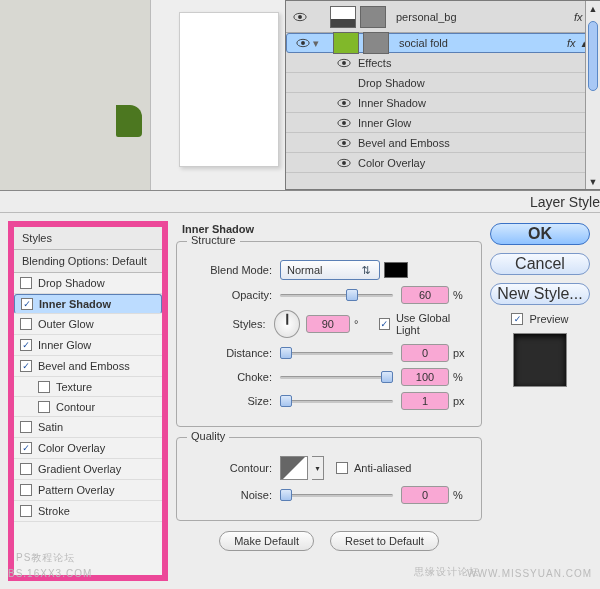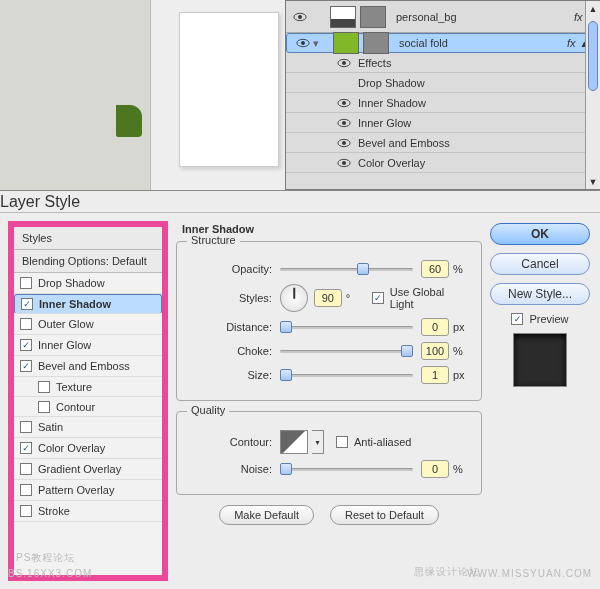--- a/index.html
+++ b/index.html
@@ -25,50 +25,50 @@
 .chev{margin-right:6px}
 .sub{height:20px;display:flex;align-items:center;padding-left:48px;border-bottom:1px solid #c4c4c4}
 .sub .eye{width:20px}
 .sub .txt{margin-left:4px}
 .layers .scroll{position:absolute;right:0;top:0;width:15px;height:100%;background:#eaeaea;border-left:1px solid #999}
 .layers .scroll .th{position:absolute;top:20px;left:2px;right:2px;height:70px;background:#a8c8f5;border:1px solid #5a88c6;border-radius:7px}
 .layers .scroll .ar{position:absolute;left:0;right:0;height:15px;display:flex;align-items:center;justify-content:center;font-size:9px}
 
 
 .dlg{position:absolute;left:0;top:190px;right:0;bottom:0;background:#ededed;border-top:1px solid #888}
-.title{height:22px;text-align:left;line-height:22px;border-bottom:1px solid #bbb;font-size:16px}
+.title{height:22px;text-align:right;line-height:22px;border-bottom:1px solid #bbb;font-size:14px}
 .dlgbody{display:flex;height:calc(100% - 22px)}
 .leftcol{width:160px;border:6px solid #ec4899;margin:8px 0 8px 8px;background:#f2f2f2}
 .leftcol .hdr{padding:5px 8px;border-bottom:1px solid #bbb;background:#eaeaea}
 .leftcol .row{display:flex;align-items:center;padding:4px 6px;border-bottom:1px solid #ddd}
 .leftcol .row.sel{background:#bcdcff}
 .leftcol .row.sub{padding-left:24px}
 .cb{width:12px;height:12px;border:1px solid #777;margin-right:6px;background:#fff;display:flex;align-items:center;justify-content:center;font-size:9px;color:#1a4ea0}
 .cb.on::after{content:"✓"}
 .mid{flex:1;padding:10px 8px}
 .fs{border:1px solid #aaa;border-radius:4px;padding:12px 10px 10px;position:relative;margin-bottom:10px}
 .fs .lg{position:absolute;top:-8px;left:10px;background:#ededed;padding:0 4px;font-size:11px}
 .fr{display:flex;align-items:center;margin:6px 0}
 .lbl{width:85px;text-align:right;margin-right:8px}
 .sel{height:20px;border:1px solid #5a7fb5;border-radius:3px;background:linear-gradient(#fdfdfd,#e4e9f2);display:flex;align-items:center;padding:0 6px;min-width:100px}
 .sel .arr{margin-left:auto;width:14px;text-align:center;color:#456}
 .swatch{width:24px;height:16px;background:#000;border:1px solid #666;margin-left:4px}
 .slider{flex:1;height:16px;position:relative;margin-right:8px}
 .slider .track{position:absolute;top:7px;left:0;right:0;height:3px;background:#c7c7c7;border-top:1px solid #999;border-radius:2px}
 .slider .kn{position:absolute;top:2px;width:12px;height:12px;background:linear-gradient(#dbe8fa,#a7c5ef);border:1px solid #5a7fb5;border-radius:2px}
-.num{width:28px;height:18px;border:1px solid #999;background:#fef9c3;text-align:center;line-height:16px;border-radius:3px;margin-right:4px}
+.num{width:48px;height:18px;border:1px solid #999;background:#f9a8d4;text-align:center;line-height:16px;border-radius:3px;margin-right:4px}
 .unit{width:18px}
 .dial{width:28px;height:28px;border:1px solid #999;border-radius:50%;background:radial-gradient(#fff,#ddd);position:relative;margin-right:6px}
 .dial .nd{position:absolute;left:50%;top:50%;width:11px;height:1.5px;background:#333;transform-origin:left center;transform:rotate(-90deg)}
 .contour{width:28px;height:24px;border:1px solid #888;background:linear-gradient(135deg,#666 0 49%,#fff 51% 100%);margin-right:4px}
 .carr{width:12px;height:24px;border:1px solid #888;border-left:none;display:flex;align-items:center;justify-content:center;font-size:8px;background:#eee}
 .btnrow{display:flex;justify-content:center;gap:16px;margin-top:6px}
 .pill{height:20px;padding:0 14px;border:1px solid #999;border-radius:10px;background:linear-gradient(#fdfdfd,#e6e6e6);display:flex;align-items:center}
 .rightcol{width:110px;padding:10px 10px 0 0}
-.rbtn{height:22px;border:1px solid #7a98c9;border-radius:11px;background:linear-gradient(#f5f9ff,#d4e3f9);display:flex;align-items:center;justify-content:center;margin-bottom:8px;font-size:12px}
+.rbtn{height:22px;border:1px solid #7a98c9;border-radius:11px;background:linear-gradient(#f5f9ff,#d4e3f9);display:flex;align-items:center;justify-content:center;margin-bottom:8px;font-size:16px}
 .rbtn.ok{background:linear-gradient(#d2e8ff,#8fc2ff);border-color:#3a72c6;font-weight:bold}
 .prevrow{display:flex;align-items:center;justify-content:center;margin:8px 0}
 .prevsw{width:54px;height:54px;background:#2b2b2b;border:1px solid #888;margin:6px auto;box-shadow:inset 0 2px 6px #000}
 .wm{position:absolute;color:#bbb;font-size:10px;letter-spacing:1px}
 </style>
 </head>
 <body>
 
 <div class="canvas">
   <div class="paper">
@@ -218,20 +218,28 @@
           <span class="cb"></span>
           <span>Stroke</span>
         </div>
     </div>
 
     <div class="mid">
       <div style="margin:0 0 6px 6px;font-weight:bold">Inner Shadow</div>
       <div class="fs">
         <span class="lg">Structure</span>
         <div class="fr">
+          <span class="lbl">Blend Mode:</span>
+          <div class="sel">
+              <span>Normal</span>
+              <span class="arr">⇅</span>
+            </div>
+          <div class="swatch"></div>
+        </div>
+        <div class="fr">
           <span class="lbl">Opacity:</span>
           <div class="slider">
               <div class="track"></div>
               <div class="kn" style="left:58%"></div>
             </div>
           <div class="num">60</div>
             <span class="unit">%</span>
         </div>
         <div class="fr">
           <span class="lbl">Styles:</span>

